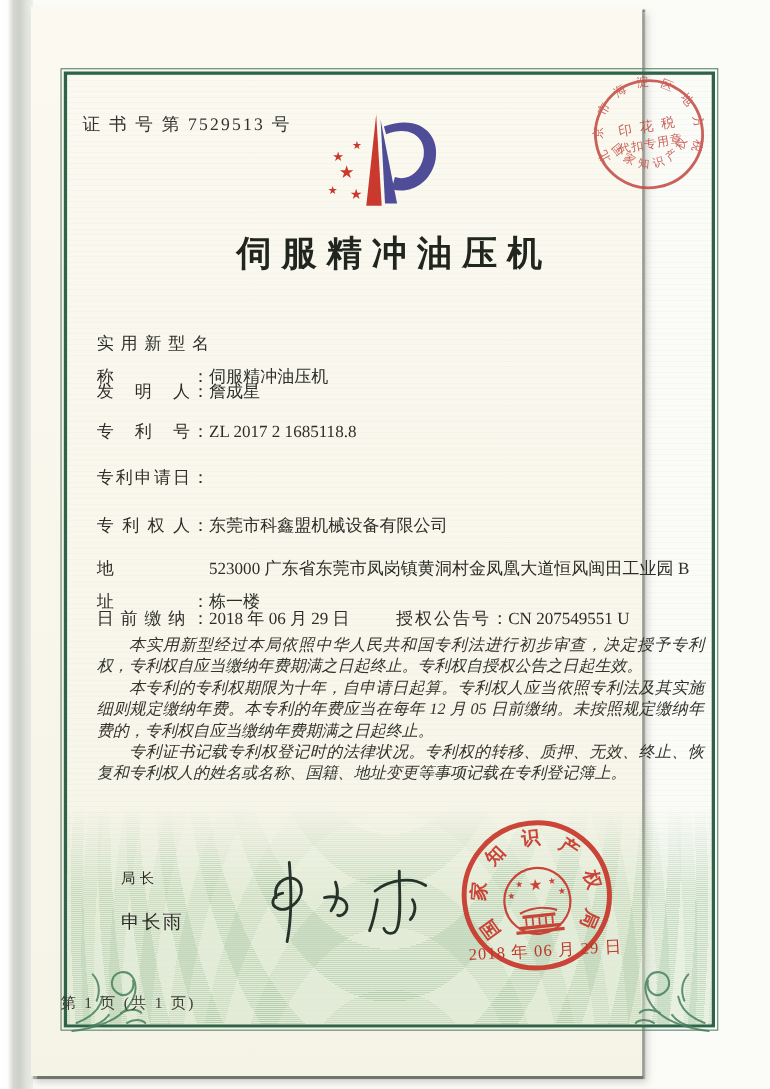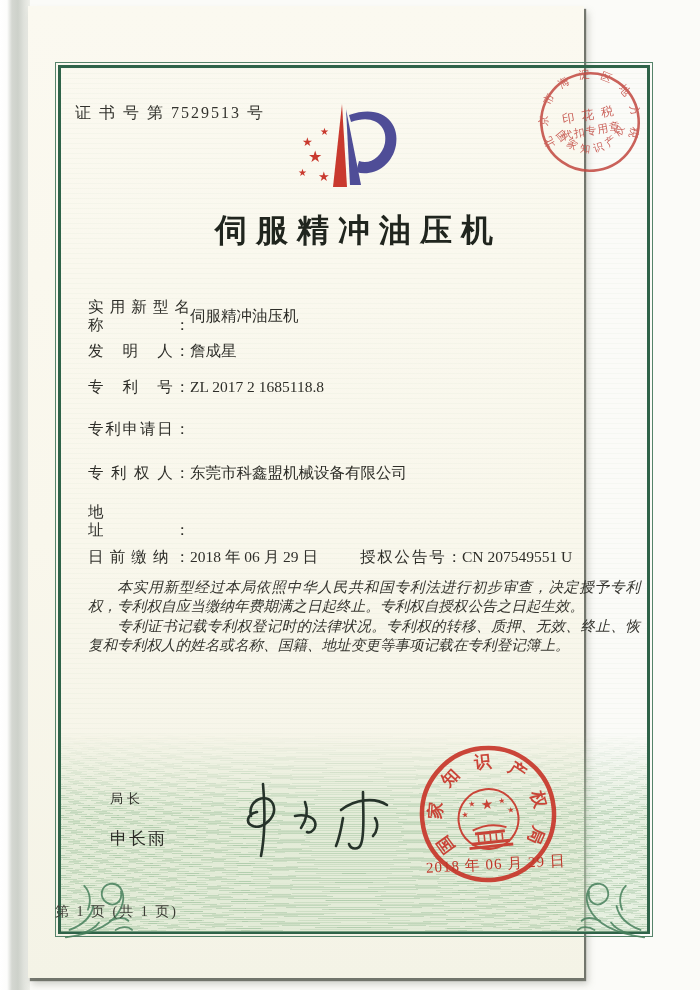--- a/index.html
+++ b/index.html
@@ -36,21 +36,21 @@
     mask-image:linear-gradient(to top,#000 60%,transparent 100%);
   }
   .cert-no { position:absolute; left:47px; top:97px; font-size:16px; letter-spacing:2px; color:#33332e; }
   .cert-title {
     position:absolute; left:27px; top:203px; width:598px; text-align:center;
     font-size:32px; font-weight:bold; letter-spacing:9px; text-indent:9px; color:#20251e;
   }
   .logo { position:absolute; left:268px; top:95px; width:118px; height:96px; }
   .tax-stamp { position:absolute; left:504px; top:58px; width:116px; height:116px; transform:rotate(-10deg); opacity:.85; }
   .fields { position:absolute; left:60px; top:0; width:554px; }
-  .field { position:absolute; left:0; width:100%; display:flex; align-items:center; font-size:15.5px; color:#2e2e29; line-height:18px; }
+  .field { position:absolute; left:0; width:100%; display:flex; align-items:flex-end; font-size:15.5px; color:#2e2e29; line-height:30px; }
   .flabel { flex:0 0 102px; text-align:justify; text-align-last:justify; }
   .fvalue { flex:1; }
   .grant-right { position:absolute; left:272px; top:0; display:flex; width:282px; }
   .grant-right .flabel { flex:0 0 102px; }
   .body-text { position:absolute; left:60px; top:572px; width:552px; font-size:14.6px; line-height:19.4px; color:#34342e; font-style:italic; }
   .body-text p { margin:0; text-indent:2em; text-align:justify; }
   .director-title { position:absolute; left:82px; top:784px; font-size:13px; letter-spacing:4px; color:#2b2b26; }
   .director-name { position:absolute; left:82px; top:821px; font-size:17px; letter-spacing:2px; color:#2b2b26; }
   .signature { position:absolute; left:195px; top:772px; width:190px; height:95px; }
   .cnipa-seal { position:absolute; left:385px; top:733px; width:150px; height:150px; transform:rotate(-6deg); opacity:.92; }
@@ -117,33 +117,35 @@
       </div>
       <div class="field" style="top:414px">
         <span class="flabel">专利申请日：</span>
       </div>
       <div class="field" style="top:458px">
         <span class="flabel">专 利 权 人：</span>
         <span class="fvalue">东莞市科鑫盟机械设备有限公司</span>
       </div>
       <div class="field" style="top:497px">
         <span class="flabel">地　　　　址：</span>
+        <span class="fvalue">523000 广东省东莞市凤岗镇黄洞村金凤凰大道恒风闽田工业园 B 栋一楼</span>
       </div>
       <div class="field" style="top:542px">
         <span class="flabel">日前缴纳：</span>
         <span class="fvalue">2018 年 06 月 29 日</span>
         <span class="grant-right">
           <span class="flabel">授权公告号：</span>
           <span class="fvalue">CN 207549551 U</span>
         </span>
       </div>
     </div>
 
     <div class="body-text">
       <p>本实用新型经过本局依照中华人民共和国专利法进行初步审查，决定授予专利权，专利权自应当缴纳年费期满之日起终止。专利权自授权公告之日起生效。</p>
+      <p>本专利的专利权期限为十年，自申请日起算。专利权人应当依照专利法及其实施细则规定缴纳年费。本专利的年费应当在每年 12 月 05 日前缴纳。未按照规定缴纳年费的，专利权自应当缴纳年费期满之日起终止。</p>
       <p>专利证书记载专利权登记时的法律状况。专利权的转移、质押、无效、终止、恢复和专利权人的姓名或名称、国籍、地址变更等事项记载在专利登记簿上。</p>
     </div>
 
     <div class="director-title">局长</div>
     <div class="director-name">申长雨</div>
 
     <svg class="signature" viewBox="0 0 190 95">
       <g fill="none" stroke="#26332a" stroke-width="2.6" stroke-linecap="round">
         <path d="M28,38 C24,22 44,14 50,26 C55,38 40,52 30,48 C22,45 24,36 34,34"></path>
         <path d="M40,6 C42,30 42,58 38,78"></path>

